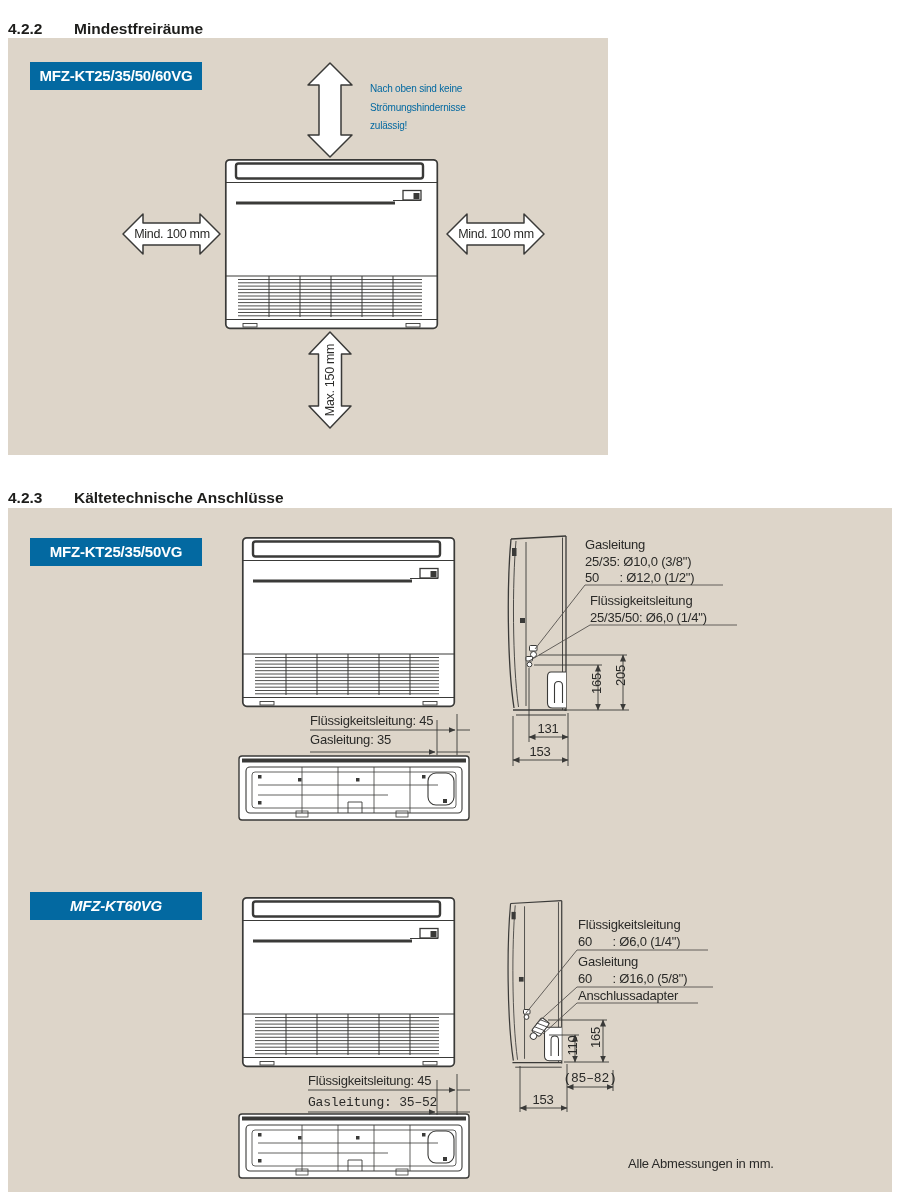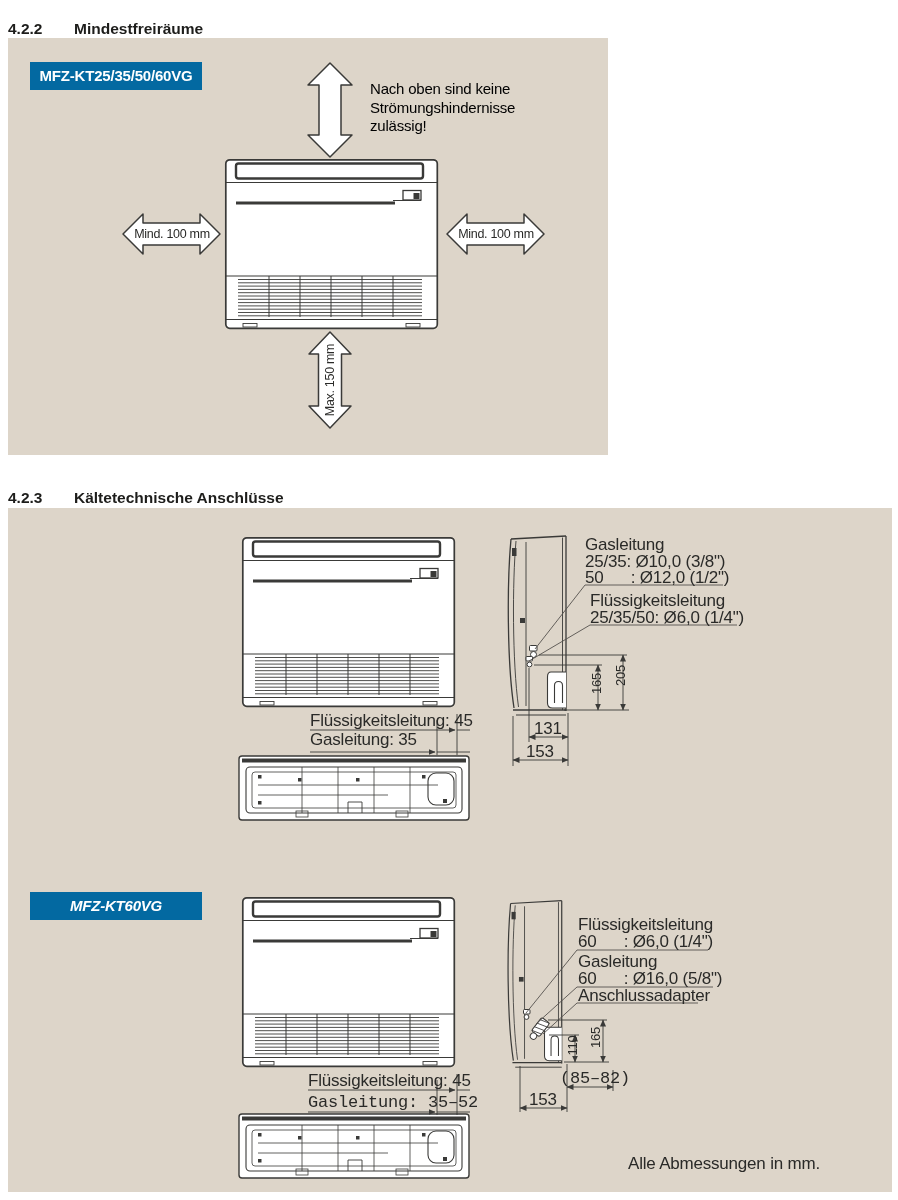--- a/index.html
+++ b/index.html
@@ -1,26 +1,26 @@
 <!DOCTYPE html>
 <html><head>
 <meta charset="utf-8">
 <style>
   html,body{margin:0;padding:0;background:#fff;}
   body{width:898px;height:1200px;position:relative;font-family:"Liberation Sans",sans-serif;color:#1d1d1b;overflow:hidden;}
   .heading{position:absolute;left:8px;font-size:15.5px;font-weight:bold;color:#1d1d1b;white-space:pre;margin-top:12px;}
   .heading .num{display:inline-block;width:66px;}
   .panel{position:absolute;left:8px;background:#ddd5c9;}
   .badge{position:absolute;background:#0369a1;color:#fff;font-weight:bold;font-size:15px;text-align:center;line-height:28px;width:172px;height:28px;letter-spacing:-0.2px;}
-  .lbl{position:absolute;font-size:17px;line-height:15px;color:#2a2a28;white-space:pre;letter-spacing:-0.2px;}
+  .lbl{position:absolute;font-size:13px;line-height:15px;color:#2a2a28;white-space:pre;letter-spacing:-0.2px;}
   .lbl.ctr{text-align:center;}
   .rot{position:absolute;width:40px;font-size:13px;color:#2a2a28;text-align:center;transform:rotate(-90deg);letter-spacing:-0.2px;}
   .arrowtext{position:absolute;font-size:12.5px;color:#2a2a28;text-align:center;letter-spacing:-0.3px;}
   svg{position:absolute;left:0;top:0;}
-  .note{position:absolute;font-size:15px;line-height:18.5px;color:#000000;white-space:pre;letter-spacing:-0.2px;}
+  .note{position:absolute;font-size:10px;line-height:18.5px;color:#0369a1;white-space:pre;letter-spacing:-0.2px;}
 </style>
 </head>
 <body>
 
 <div class="heading" style="top:8px;"><span class="num">4.2.2</span><span>Mindestfreiräume</span></div>
 
 <div class="panel" style="top:38px;width:600px;height:417px;">
 
   <svg width="600" height="417" viewBox="0 0 600 417">
     <defs>
@@ -184,20 +184,21 @@
 
       <line x1="300" y1="582" x2="447" y2="582" marker-end="url(#mA)"></line>
       <line x1="300" y1="604" x2="427" y2="604" marker-end="url(#mA)"></line>
       <line x1="449" y1="566" x2="449" y2="607"></line>
       <line x1="429" y1="572" x2="429" y2="607"></line>
       <line x1="449" y1="582" x2="462" y2="582"></line>
       <line x1="429" y1="604" x2="462" y2="604"></line>
     </g>
   </svg>
 
+  <div class="badge" style="left:22px;top:30px;">MFZ-KT25/35/50VG</div>
 
   <div class="lbl" style="left:577px;top:29px;">Gasleitung</div>
   <div class="lbl" style="left:577px;top:46px;">25/35: Ø10,0 (3/8")</div>
   <div class="lbl" style="left:577px;top:62px;">50      : Ø12,0 (1/2")</div>
   <div class="lbl" style="left:582px;top:85px;">Flüssigkeitsleitung</div>
   <div class="lbl" style="left:582px;top:102px;">25/35/50: Ø6,0 (1/4")</div>
 
   <div class="rot" style="left:568px;top:168px;">165</div>
   <div class="rot" style="left:592px;top:160px;">205</div>
   <div class="lbl ctr" style="left:520px;top:213px;width:40px;">131</div>

